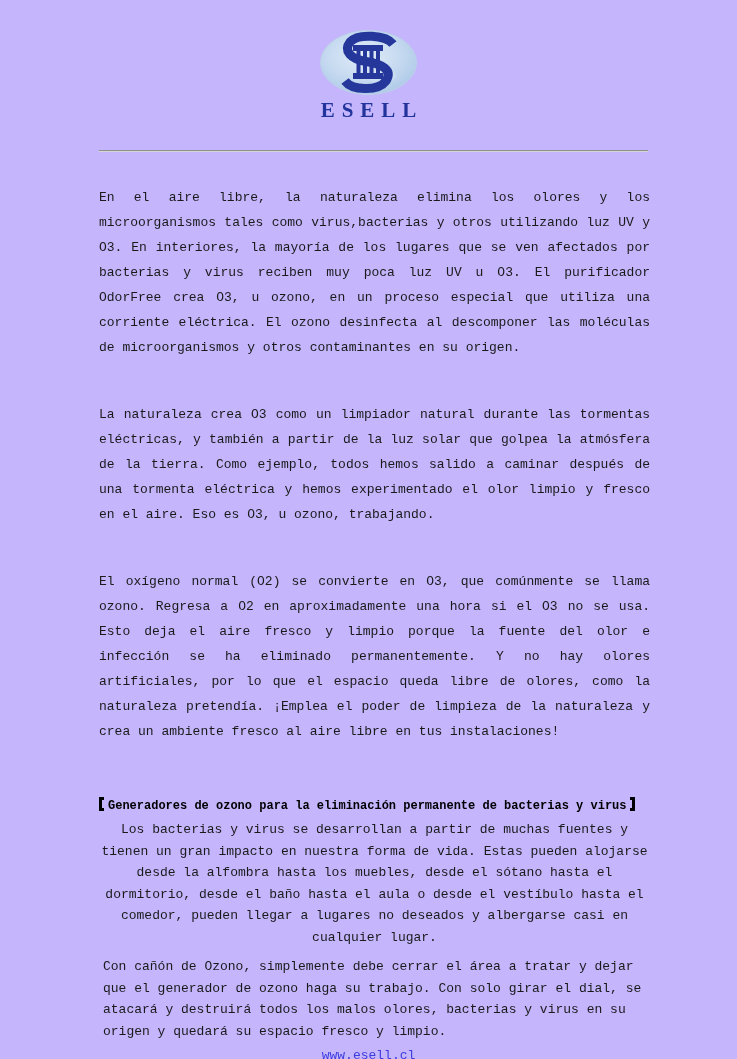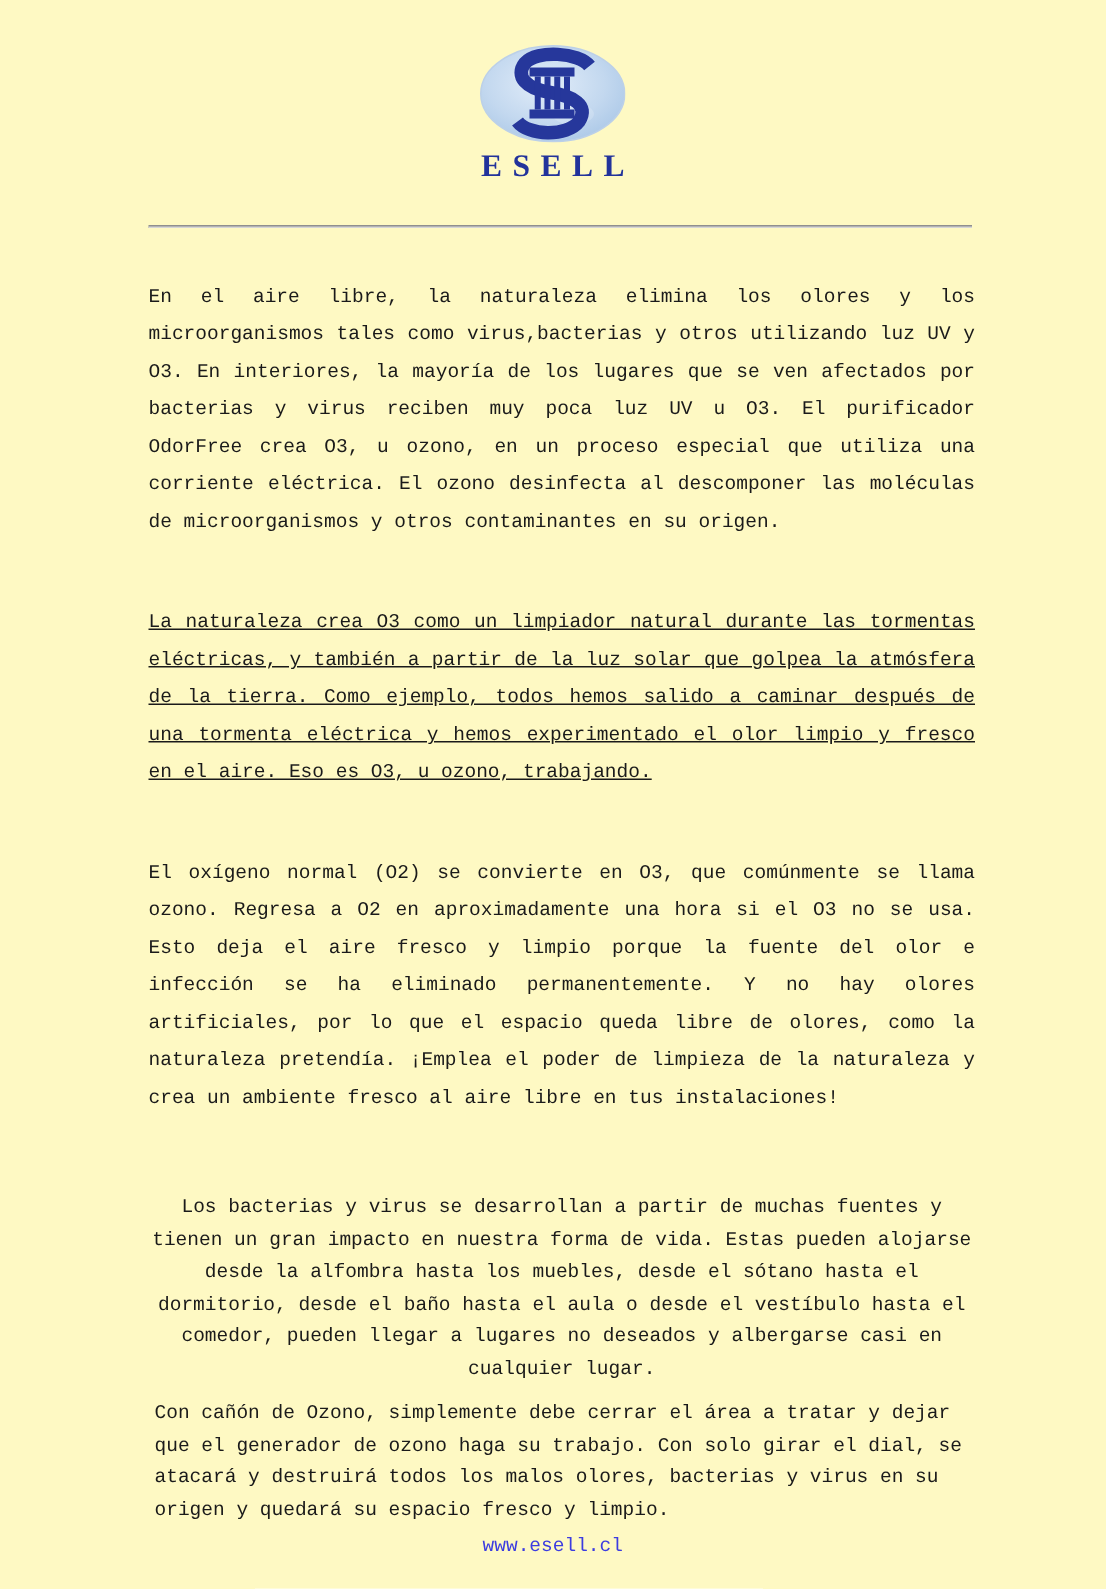--- a/index.html
+++ b/index.html
@@ -2,21 +2,21 @@
 <html><head>
 <meta charset="utf-8">
 <style>
   * { margin:0; padding:0; box-sizing:border-box; }
   html,body { background:#ffffff; }
   body {
     width:737px; height:1059px;
     font-family:"Liberation Mono","DejaVu Sans Mono",monospace;
     color:#1a1a1a; overflow:hidden; position:relative;
   }
-  .page { width:737px; height:1059px; background:#fef9c3; }
+  .page { width:737px; height:1059px; background:#c4b5fd; }
 
   
   .letterhead { padding-top:30px; text-align:center; }
   .logo-wrap { display:inline-block; }
   .logo-svg { display:block; margin:0 auto; }
   .brand {
     margin-top:3px;
     font-family:"Liberation Serif","DejaVu Serif",serif;
     font-weight:bold; font-size:21px; letter-spacing:7px;
     padding-left:7px; 
@@ -30,21 +30,21 @@
   }
 
   
   .content { padding:0 87px 0 99px; }
   .para { font-size:13px; }
   .intro {
     line-height:25px;
     text-align:justify;
   }
   .p1 { margin:33px 0 42px; }
-  .p2 { margin:0 0 42px;text-decoration:underline; }
+  .p2 { margin:0 0 42px; }
   .p3 { margin:0 0 50px; }
 
   .heading {
     font-size:12px; font-weight:bold; color:#000;
     line-height:25px; white-space:nowrap;
   }
   .lenticular {
     display:inline-block; width:5px; height:14px;
     border:3px solid #000; vertical-align:-2px;
   }
@@ -93,20 +93,23 @@
   </header>
 
   <main class="content">
 
     <p class="para intro p1">En el aire libre, la naturaleza elimina los olores y los microorganismos tales como virus,bacterias y otros utilizando luz UV y O3. En interiores, la mayoría de los lugares que se ven afectados por bacterias y virus reciben muy poca luz UV u O3. El purificador OdorFree crea O3, u ozono, en un proceso especial que utiliza una corriente eléctrica. El ozono desinfecta al descomponer las moléculas de microorganismos y otros contaminantes en su origen.</p>
 
     <p class="para intro p2">La naturaleza crea O3 como un limpiador natural durante las tormentas eléctricas, y también a partir de la luz solar que golpea la atmósfera de la tierra. Como ejemplo, todos hemos salido a caminar después de una tormenta eléctrica y hemos experimentado el olor limpio y fresco en el aire. Eso es O3, u ozono, trabajando.</p>
 
     <p class="para intro p3">El oxígeno normal (O2) se convierte en O3, que comúnmente se llama ozono. Regresa a O2 en aproximadamente una hora si el O3 no se usa. Esto deja el aire fresco y limpio porque la fuente del olor e infección se ha eliminado permanentemente. Y no hay olores artificiales, por lo que el espacio queda libre de olores, como la naturaleza pretendía. ¡Emplea el poder de limpieza de la naturaleza y crea un ambiente fresco al aire libre en tus instalaciones!</p>
 
+    <h2 class="heading">
+      <span class="lenticular l"></span><span>Generadores de ozono para la eliminación permanente de bacterias y virus</span><span class="lenticular r"></span>
+    </h2>
 
     <p class="para bodypara p4">Los bacterias y virus se desarrollan a partir de muchas fuentes y tienen un gran impacto en nuestra forma de vida. Estas pueden alojarse desde la alfombra hasta los muebles, desde el sótano hasta el dormitorio, desde el baño hasta el aula o desde el vestíbulo hasta el comedor, pueden llegar a lugares no deseados y albergarse casi en cualquier lugar.</p>
 
     <p class="para bodypara p5">Con cañón de Ozono,  simplemente debe cerrar el área a tratar y dejar que el generador de ozono haga su trabajo. Con solo girar el dial, se atacará y destruirá todos los malos olores, bacterias y virus en su origen y quedará su espacio  fresco y limpio.</p>
 
   </main>
 
   <footer class="footer">
     <a class="weblink" href="www.esell.cl">www.esell.cl</a>
 

